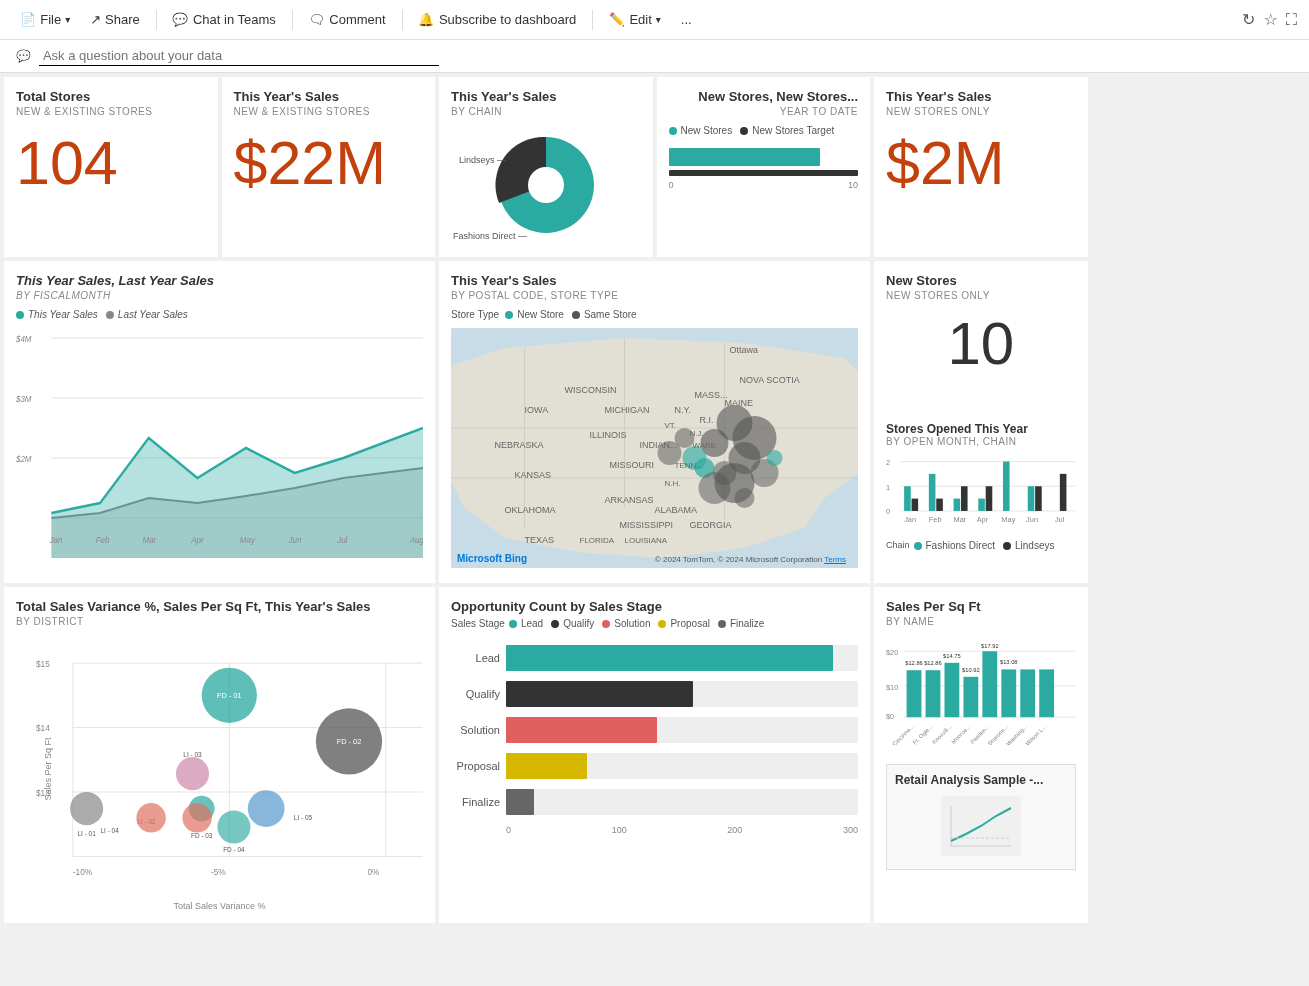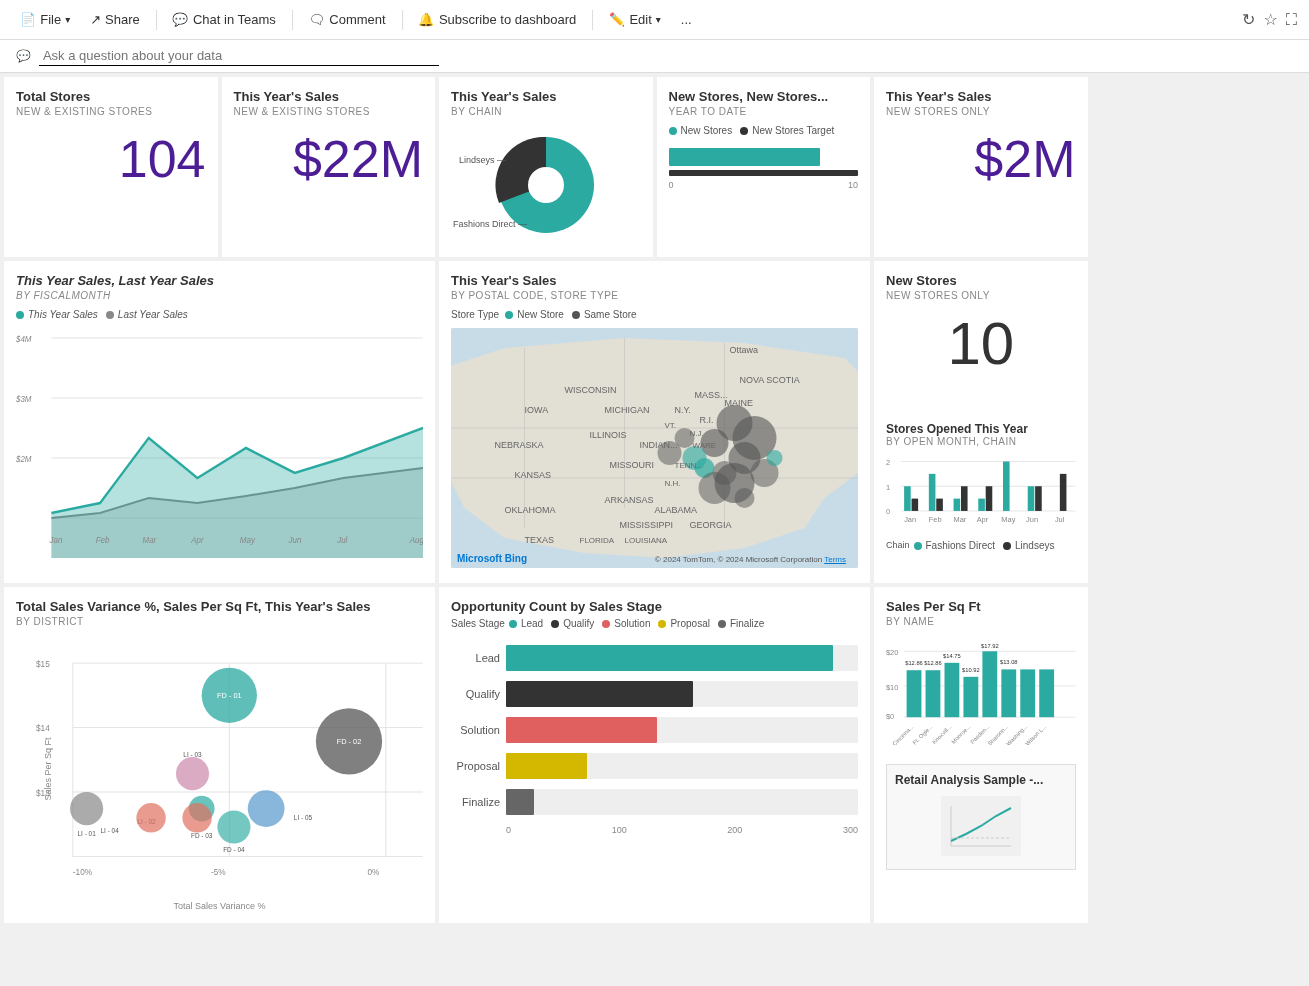--- a/index.html
+++ b/index.html
@@ -37,27 +37,27 @@
       grid-template-columns: 1fr 1fr 1fr 1fr 1fr 1fr;
       grid-template-rows: auto auto auto;
       gap: 4px; padding: 4px; background: #f0f0f0;
     }
     
     .card {
       background: #fff; padding: 12px; position: relative; overflow: hidden;
     }
     .card-title { font-size: 13px; font-weight: 600; color: #333; margin-bottom: 2px; }
     .card-subtitle { font-size: 10px; color: #888; text-transform: uppercase; letter-spacing: 0.5px; margin-bottom: 8px; }
-    .card-big-number { font-size: 52px; font-weight: 300; color: #4c1d95; line-height: 1; margin-top: 16px; text-align: right; }
+    .card-big-number { font-size: 61px; font-weight: 300; color: #c2410c; line-height: 1; margin-top: 16px; text-align: left; }
     
     
     .card-total-stores { grid-column: 1; grid-row: 1; }
     .card-this-year-sales { grid-column: 2; grid-row: 1; }
     .card-this-year-chain { grid-column: 3; grid-row: 1; }
-    .card-new-stores-ytd { grid-column: 4; grid-row: 1; }
+    .card-new-stores-ytd { grid-column: 4; grid-row: 1; text-align: right; }
     .card-new-stores-only { grid-column: 5; grid-row: 1; }
     
     
     .card-line-chart { grid-column: 1 / 3; grid-row: 2; min-height: 320px; font-style: italic; }
     .card-map { grid-column: 3 / 5; grid-row: 2; min-height: 320px; }
     .card-new-stores-num { grid-column: 5; grid-row: 2; }
     
     
     .card-bubble { grid-column: 1 / 3; grid-row: 3; min-height: 300px; }
     .card-opportunity { grid-column: 3 / 5; grid-row: 3; min-height: 300px; }
@@ -164,21 +164,21 @@
     <div class="card-title">This Year's Sales</div>
     <div class="card-subtitle">BY CHAIN</div>
     <div class="pie-container">
       <svg width="120" height="120" viewBox="0 0 120 120">
 
         <circle cx="60" cy="60" r="48" fill="#2aaaa0"></circle>
         <path d="M60,60 L60,12 A48,48 0 0,0 13,78 Z" fill="#333"></path>
         <circle cx="60" cy="60" r="18" fill="#fff"></circle>
       </svg>
       <div style="position:absolute;left:8px;top:30px;font-size:9px;color:#555;">Lindseys —</div>
-      <div style="position:absolute;left:2px;bottom:16px;font-size:9px;color:#555;">Fashions Direct —</div>
+      <div style="position:absolute;left:2px;bottom:4px;font-size:9px;color:#555;">Fashions Direct —</div>
     </div>
   </div>
 
   <div class="card card-new-stores-ytd">
     <div class="card-title">New Stores, New Stores...</div>
     <div class="card-subtitle">YEAR TO DATE</div>
     <div class="legend-row" style="margin-top:6px;">
       <div class="legend-item">
         <span class="legend-dot" style="background:#2aaaa0;"></span>
         <span>New Stores</span>

